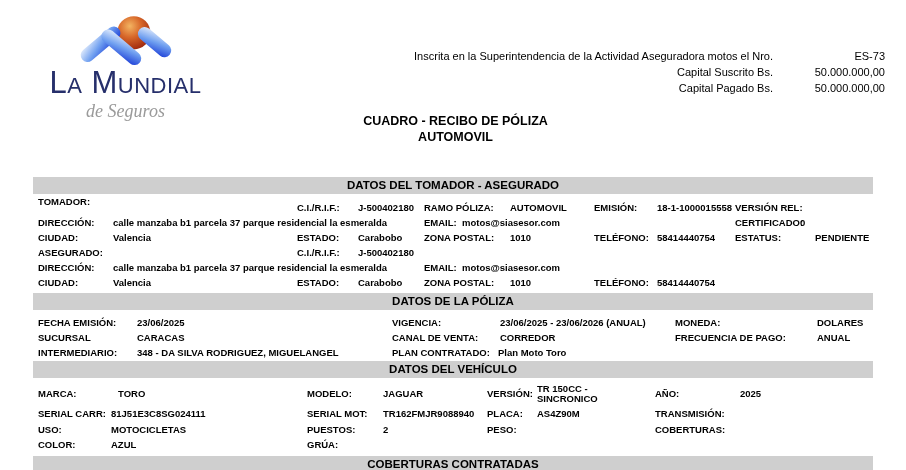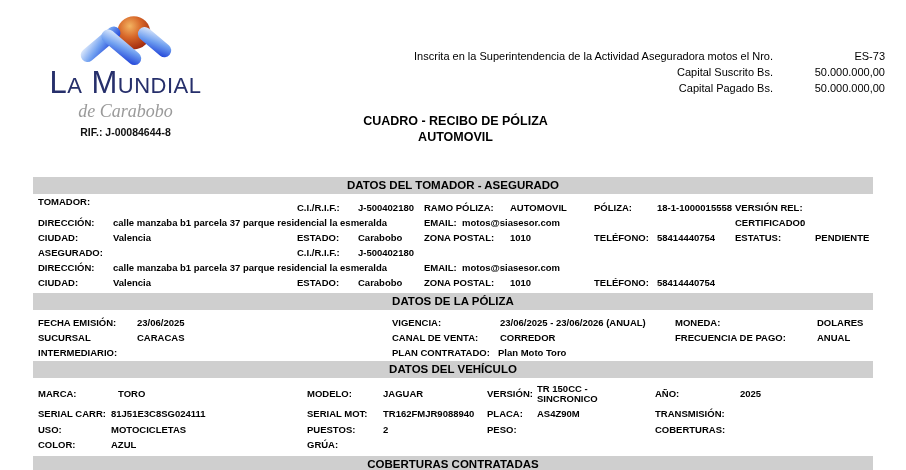--- a/index.html
+++ b/index.html
@@ -53,22 +53,21 @@
           <stop offset="50%" stop-color="#6f9ff0"></stop>
           <stop offset="100%" stop-color="#1a3bd6"></stop>
         </linearGradient>
       </defs>
       <circle cx="55" cy="20" r="16" fill="url(#sph)"></circle>
       <rect x="0" y="24.5" width="46" height="13" rx="6.5" fill="url(#blu)" transform="rotate(-40 23 31)"></rect>
       <rect x="20" y="27.5" width="46" height="13" rx="6.5" fill="url(#blu)" transform="rotate(40 43 34)"></rect>
       <rect x="56" y="22.5" width="38" height="13" rx="6.5" fill="url(#blu)" transform="rotate(40 75 29)"></rect>
     </svg>
     <div class="brand-primary">La Mundial</div>
-    <div class="brand-secondary">de Carabobo</div>
-    <div class="brand-rif">RIF.: J-00084644-8</div>
+    <div class="brand-secondary">de Seguros</div>
   </div>
 
   <div class="reg-block">
     <div class="reg-row">
       <span class="reg-label">Inscrita en la Superintendencia de la Actividad Aseguradora motos el Nro.</span>
       <span class="reg-value">ES-73</span>
     </div>
     <div class="reg-row">
       <span class="reg-label">Capital Suscrito Bs.</span>
       <span class="reg-value">50.000.000,00</span>
@@ -86,21 +85,21 @@
 
   <div class="sheet">
 
     <div class="band" style="top:0">DATOS DEL TOMADOR - ASEGURADO</div>
 
     <span class="lbl" style="left:5px;top:20px">TOMADOR:</span>
     <span class="lbl" style="left:264px;top:26px">C.I./R.I.F.:</span>
     <span class="val" style="left:325px;top:26px">J-500402180</span>
     <span class="lbl" style="left:391px;top:26px">RAMO PÓLIZA:</span>
     <span class="val" style="left:477px;top:26px">AUTOMOVIL</span>
-    <span class="lbl" style="left:561px;top:26px">PÓLIZA:</span>
+    <span class="lbl" style="left:561px;top:26px">EMISIÓN:</span>
     <span class="val" style="left:624px;top:26px">18-1-1000015558</span>
     <span class="lbl" style="left:702px;top:26px">VERSIÓN REL:</span>
 
     <span class="lbl" style="left:5px;top:41px">DIRECCIÓN:</span>
     <span class="val" style="left:80px;top:41px">calle manzaba b1 parcela 37 parque residencial la esmeralda</span>
     <span class="lbl" style="left:391px;top:41px">EMAIL:</span>
     <span class="val" style="left:429px;top:41px">motos@siasesor.com</span>
     <span class="lbl" style="left:702px;top:41px">CERTIFICADO:</span>
     <span class="val" style="left:767px;top:41px">0</span>
 
@@ -143,20 +142,21 @@
     <span class="val" style="left:784px;top:141px">DOLARES</span>
 
     <span class="lbl" style="left:5px;top:156px">SUCURSAL</span>
     <span class="val" style="left:104px;top:156px">CARACAS</span>
     <span class="lbl" style="left:359px;top:156px">CANAL DE VENTA:</span>
     <span class="val" style="left:467px;top:156px">CORREDOR</span>
     <span class="lbl" style="left:642px;top:156px">FRECUENCIA DE PAGO:</span>
     <span class="val" style="left:784px;top:156px">ANUAL</span>
 
     <span class="lbl" style="left:5px;top:171px">INTERMEDIARIO:</span>
+    <span class="val" style="left:104px;top:171px">348 - DA SILVA RODRIGUEZ, MIGUELANGEL</span>
     <span class="lbl" style="left:359px;top:171px">PLAN CONTRATADO:</span>
     <span class="val" style="left:465px;top:171px">Plan Moto Toro</span>
 
     <div class="band" style="top:184px">DATOS DEL VEHÍCULO</div>
 
     <span class="lbl" style="left:5px;top:212px">MARCA:</span>
     <span class="val" style="left:85px;top:212px">TORO</span>
     <span class="lbl" style="left:274px;top:212px">MODELO:</span>
     <span class="val" style="left:350px;top:212px">JAGUAR</span>
     <span class="lbl" style="left:454px;top:212px">VERSIÓN:</span>

